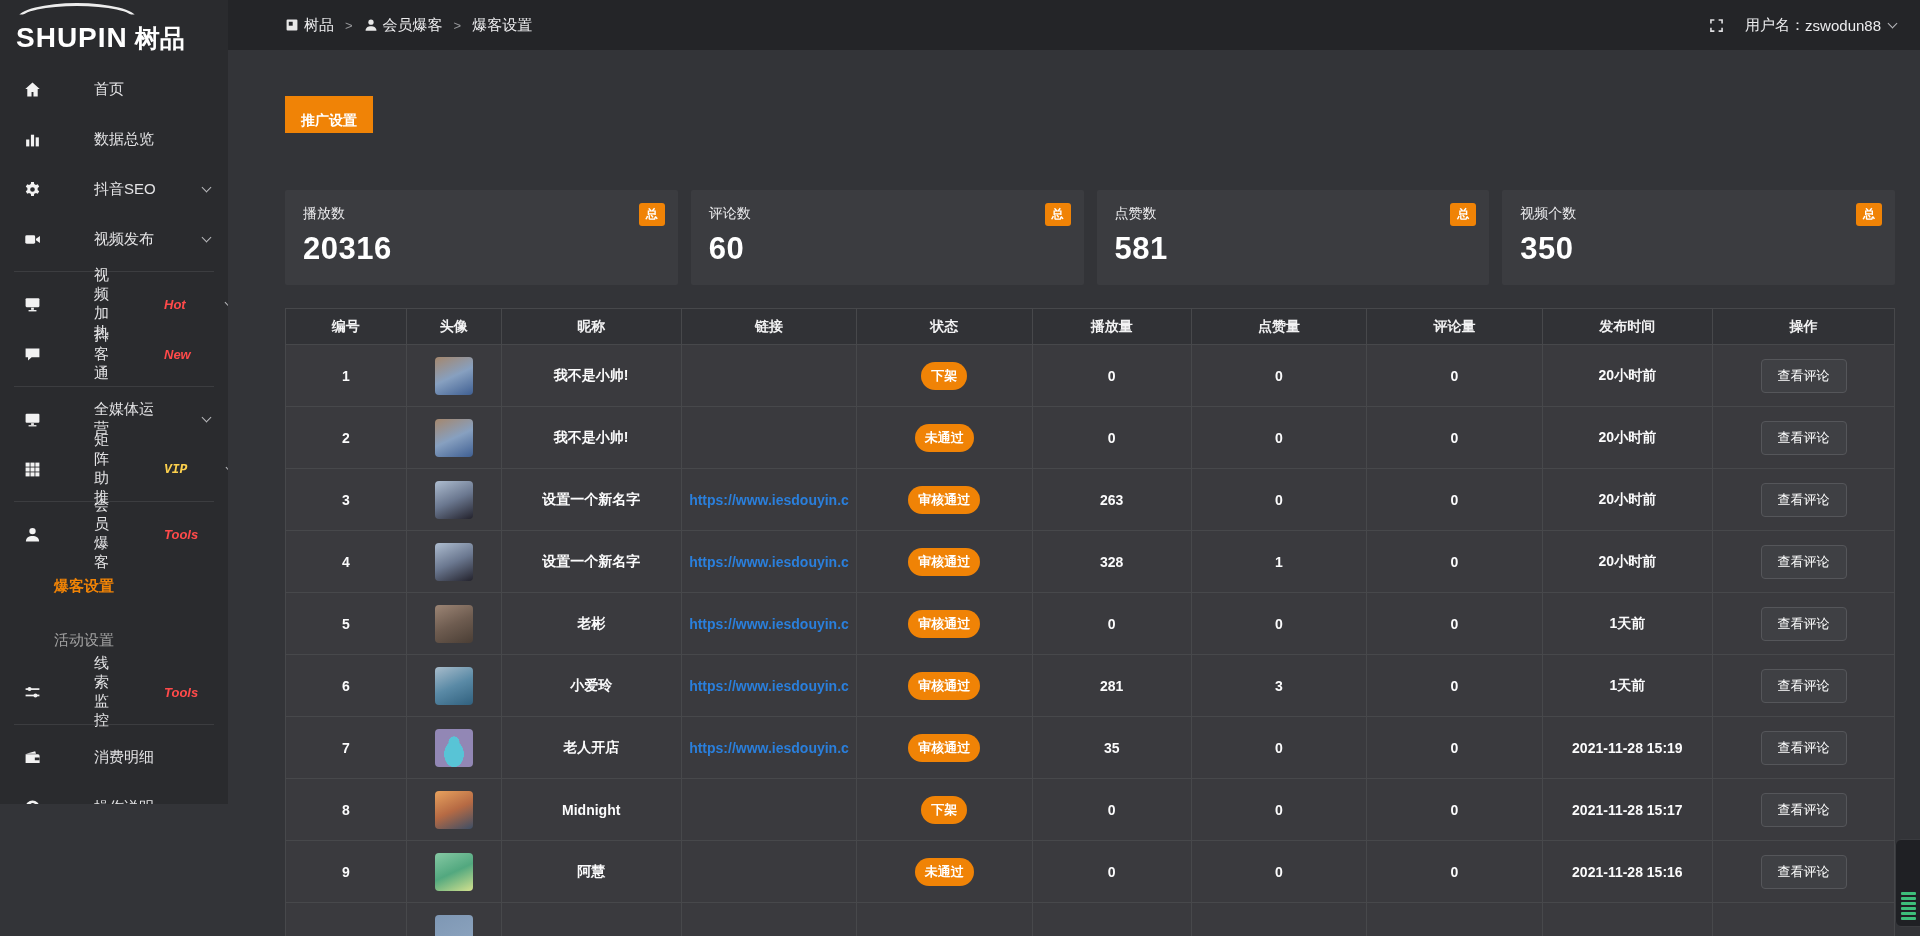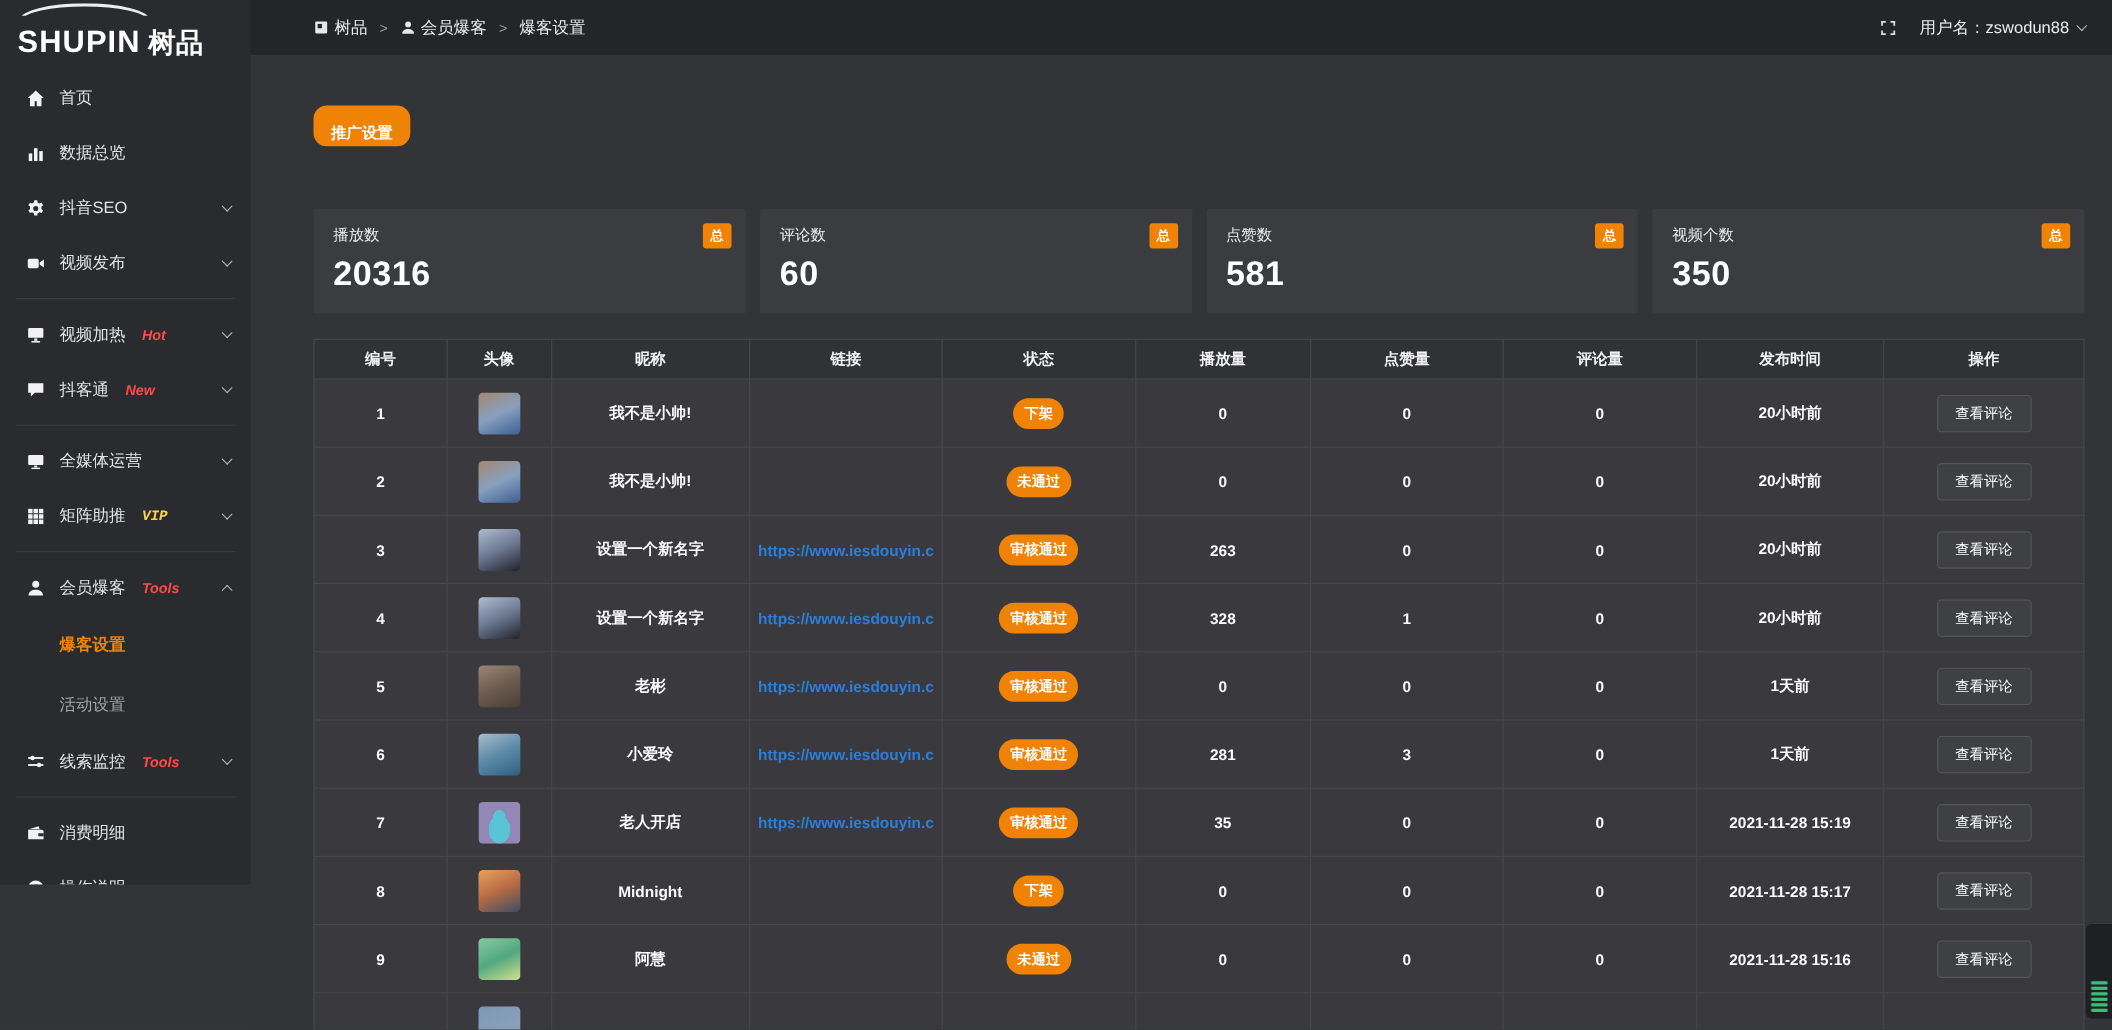--- a/index.html
+++ b/index.html
@@ -9,21 +9,21 @@
     font-family:"Liberation Sans","DejaVu Sans",sans-serif;
     display:flex;
   }
   
   .sidebar { width:228px; min-width:228px; height:804px; background:#2a2b2e; color:#dcdcde; overflow:hidden; }
   .logo { height:64px; display:flex; align-items:center; padding-left:16px; position:relative; }
   .logo-arc { position:absolute; top:3px; left:18px; width:118px; height:30px;
               border:3px solid #ededed; border-radius:50%; clip-path:inset(0 0 62% 0); }
   .logo-en { font-size:28px; font-weight:800; letter-spacing:1px; color:#fff; margin-top:12px; }
   .logo-cn { font-size:25px; font-weight:700; color:#fff; margin-left:7px; margin-top:12px; }
-  .side-item { height:50px; display:flex; align-items:center; padding:0 18px 0 24px; cursor:pointer; font-size:15px; color:#e3e3e5; }
+  .side-item { height:50px; display:flex; align-items:center; padding:0 18px 0 24px; cursor:pointer; font-size:15px; color:#e3e3e5;gap:40px; }
   .ic { width:17px; height:17px; margin-right:13px; color:#f2f2f2; flex:none; display:flex; }
   .ic svg { width:100%; height:100%; }
   .side-badge { font-style:italic; font-weight:700; font-size:13px; margin-left:15px; }
   .chev { margin-left:auto; width:7px; height:7px;
           border-right:1.6px solid #b7b8bb; border-bottom:1.6px solid #b7b8bb;
           transform:rotate(45deg); margin-top:-4px; flex:none; }
   .chev.up { transform:rotate(-135deg); margin-top:5px; }
   .side-subitem { height:54px; display:flex; align-items:center; padding-left:54px; font-size:15px; cursor:pointer; color:#a3a3a3; }
   .side-subitem.active { color:#f08306; font-weight:700; }
   .side-divider { height:1px; background:#3c3d40; margin:7px 14px; }
@@ -37,21 +37,21 @@
   .cic svg { width:100%; height:100%; }
   .crumb-sep { color:#97989b; margin:0 11px; font-size:13px; }
   .topbar-right { margin-left:auto; display:flex; align-items:center; gap:20px; }
   .fs-icon { width:17px; height:17px; color:#dfdfe1; cursor:pointer; display:flex; }
   .fs-icon svg { width:100%; height:100%; }
   .user { font-size:15px; display:flex; align-items:center; cursor:pointer; }
   .user .chev { margin-left:8px; }
   
   .content { flex:1; padding:46px 25px 0 57px; background:#333438; position:relative; }
   .promo-btn { background:#f08306; border:none; color:#fff; font-size:14px; font-weight:600;
-               padding:16px 16px; height:37px; border-radius:12px; cursor:pointer; font-family:inherit; }
+               padding:16px 16px; height:37px; border-radius:0; cursor:pointer; font-family:inherit; }
   .cards { display:flex; gap:13px; margin-top:57px; }
   .card { flex:1; background:#3b3c40; height:95px; border-radius:2px; position:relative; padding:15px 18px; }
   .card-label { color:#ececee; font-size:14px; }
   .card-value { color:#fff; font-size:31px; font-weight:600; margin-top:8px; letter-spacing:.5px; }
   .card-badge { position:absolute; top:13px; right:13px; background:#f08306; color:#fff;
                 font-size:12px; padding:3px 7px; border-radius:3px; font-weight:600; }
   
   .table-wrap { margin-top:23px; }
   table { width:100%; border-collapse:collapse; table-layout:fixed; background:#3a3a3e; border:1px solid #4a4b4e; }
   thead th { height:36px; background:#313236; color:#f2f2f3; font-size:14px; font-weight:700; border:1px solid #47484b; }

